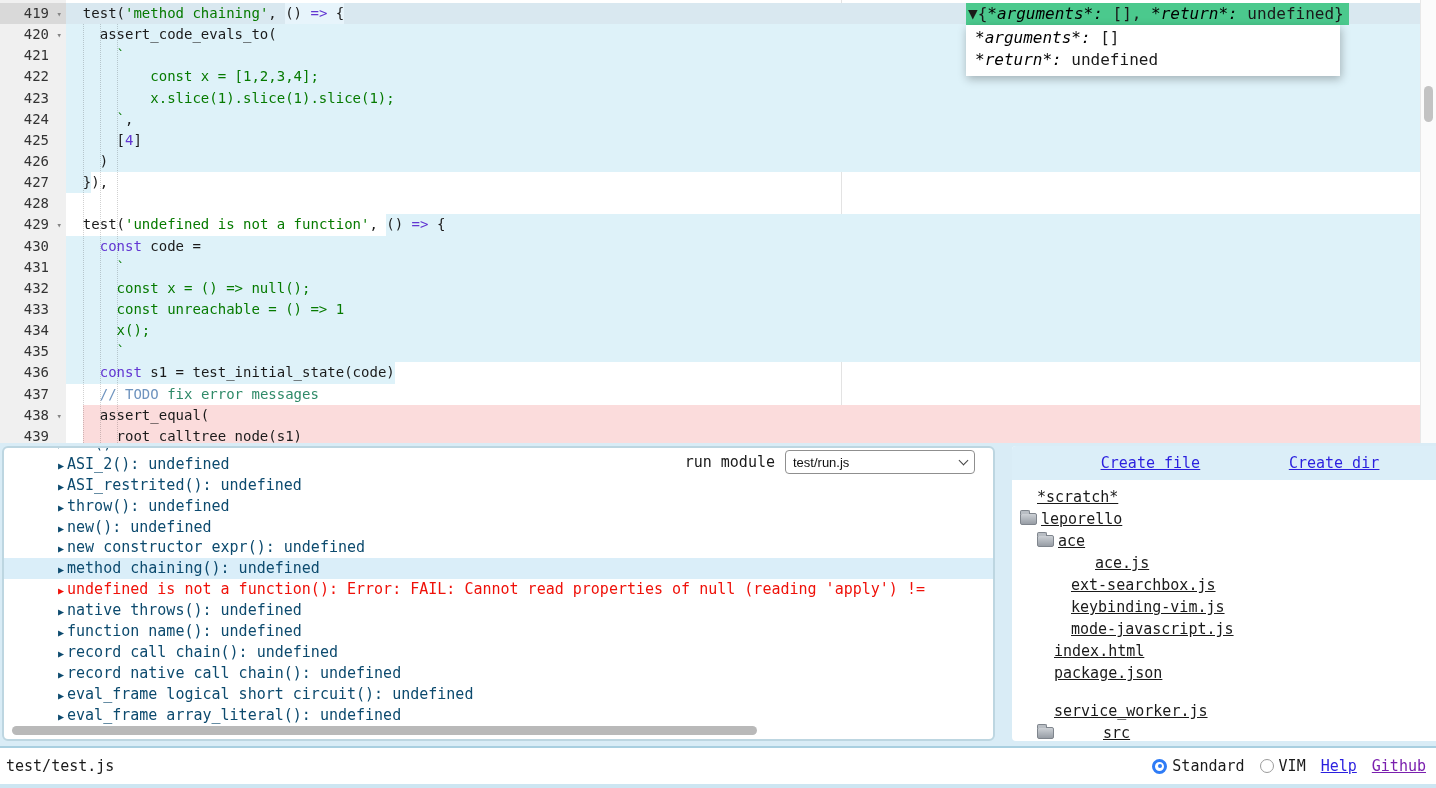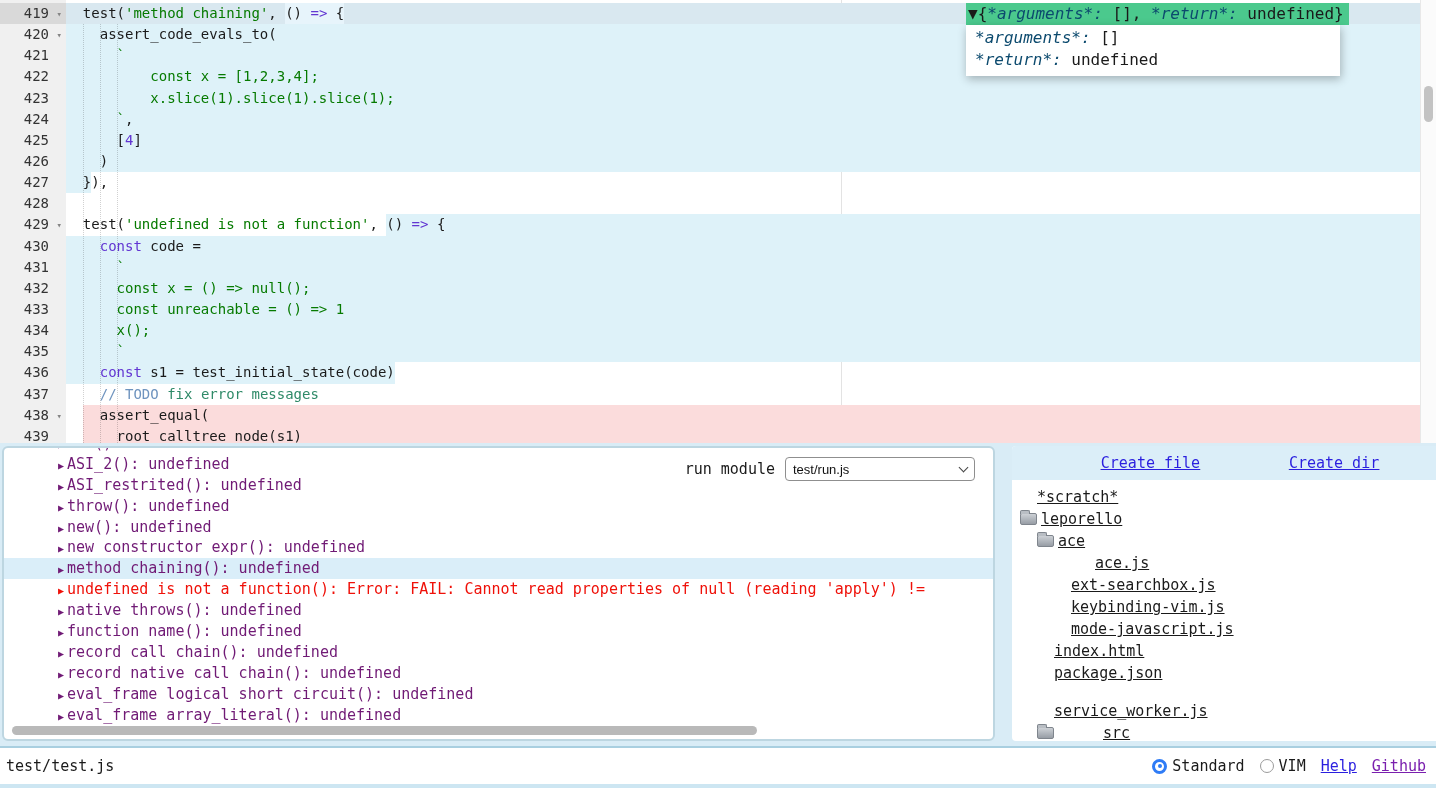--- a/index.html
+++ b/index.html
@@ -14,43 +14,43 @@
   .print-margin { position:absolute; left:841px; top:0; width:1px; height:443px; background:#e3e3e3; z-index:0; }
   .gutter { position:absolute; left:0; top:0; width:66px; height:443px; background:#f0f0f0; padding-top:3px; z-index:2; }
   .gutter-line { height:21.15px; line-height:21.15px; font-size:14px; color:#333; text-align:right; padding-right:17px; position:relative; }
   .gutter-line.active { background:#d9d9d9; }
   .gutter-line .fold { position:absolute; right:4px; top:1px; font-size:9px; color:#848484; }
   .code-lines { position:absolute; left:66px; top:0; right:16px; height:443px; padding-top:3px; z-index:1; }
   .code-line { display:flex; height:21.15px; line-height:21.15px; font-size:14px; white-space:pre; }
   .code-line .fill { flex:1; min-width:0; }
   .tok-d { color:#1a1a1a; } .tok-s { color:#067a00; } .tok-k { color:#6236d2; }
   .tok-c1 { color:#6e93be; } .tok-c2 { color:#2f8a68; }
-  .tok-m { color:#0c4a6e; font-style:italic; }
+  .tok-m { color:#000000; font-style:italic; }
   .bg-A { background:#def2f9; } .bg-ACT { background:#d9e8f0; }
   .bg-B { background:#e7f4fb; } .bg-P { background:#fbdcdc; }
   .indent-guide { position:absolute; top:24px; bottom:0; width:0; border-left:1px dotted rgba(0,0,0,0.18); z-index:3; }
   .ed-scroll { position:absolute; right:0; top:0; width:16px; height:443px; background:#fbfbfb; border-left:1px solid #e8e8e8; z-index:4; }
   .ed-thumb { position:absolute; left:3px; top:86px; width:9px; height:36px; background:#c3c3c3; border-radius:5px; }
 
   
   .tooltip { position:absolute; left:966px; top:3px; z-index:10; font-size:16px; }
   .tooltip-header { background:#4bc98d; padding:0 5px 0 2px; height:22px; line-height:22px; width:fit-content; white-space:pre; }
   .tooltip-body { background:#fff; width:374px; box-shadow:1px 3px 9px rgba(0,0,0,0.28); padding:2px 0 5px 9px; }
   .tooltip-row { height:22px; line-height:22px; white-space:pre; }
 
   
   .bottom { position:absolute; left:0; top:443px; width:1436px; height:303px; background:#d9ecf6; }
 
   .console { position:absolute; left:2px; top:3px; width:993px; height:295px; background:#fff; border:2px solid #bdd6e1; border-radius:6px; overflow:hidden; }
   .console-rows { margin-top:-15px; }
-  .console-row { height:20.9px; line-height:20.9px; font-size:15px; white-space:pre; padding-left:54px; color:#701a75; }
+  .console-row { height:20.9px; line-height:20.9px; font-size:15px; white-space:pre; padding-left:54px; color:#0c4a6e; }
   .console-row.selected { background:#daeef9; }
   .console-row.error { color:#ef1109; }
   .expand-arrow { font-size:10px; margin-right:3px; }
-  .run-module { position:absolute; top:9px; right:18px; display:flex; align-items:center; gap:10px; font-size:15px; z-index:2; background:transparent; }
+  .run-module { position:absolute; top:2px; right:18px; display:flex; align-items:center; gap:10px; font-size:15px; z-index:2; background:transparent; }
   .select-wrap { position:relative; display:inline-block; }
   .select-wrap select {
     appearance:none; -webkit-appearance:none; width:190px; height:24px;
     font-family:"Liberation Sans", sans-serif; font-size:13px; color:#111;
     background:#fff; border:1px solid #8f8f8f; border-radius:4px; padding:1px 22px 1px 7px;
   }
   .select-wrap .chevron { position:absolute; right:8px; top:7px; width:7px; height:7px;
     border-right:1.8px solid #444; border-bottom:1.8px solid #444; transform:rotate(45deg); pointer-events:none; }
   .console-hscroll { position:absolute; left:4px; right:4px; bottom:3px; height:11px; }
   .console-hscroll .thumb { position:absolute; left:4px; top:1px; width:745px; height:9px; background:#b9b9b9; border-radius:5px; }

